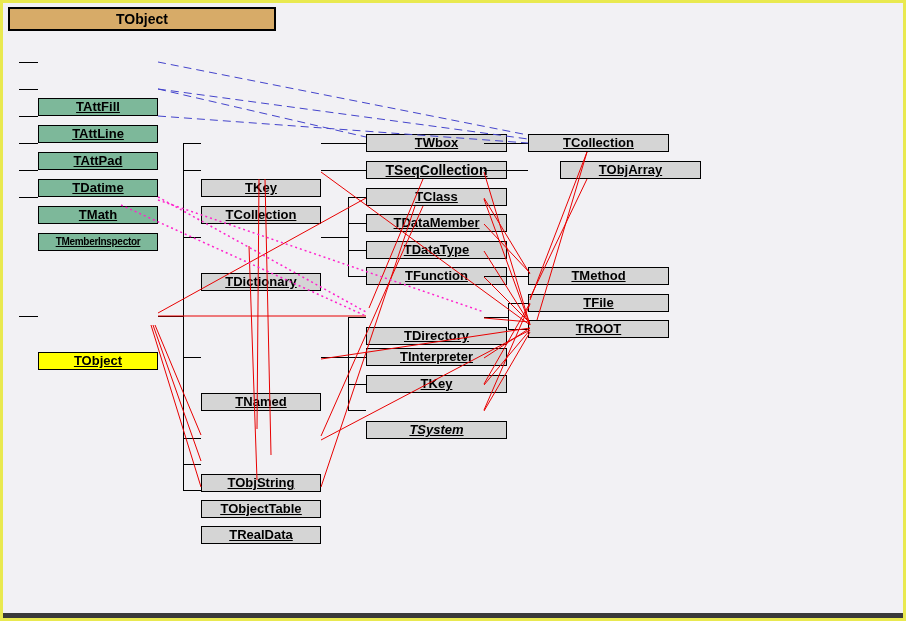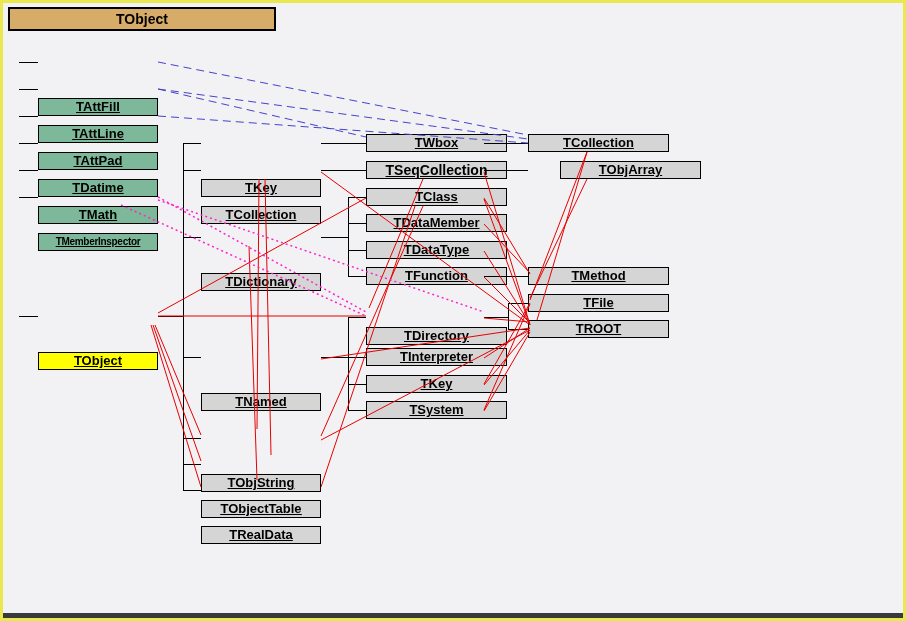--- a/index.html
+++ b/index.html
@@ -153,21 +153,21 @@
 
   <div class="node w118" style="left:363px;top:131px;"><span>TWbox</span></div>
   <div class="node w118 small" style="left:363px;top:158px;"><span>TSeqCollection</span></div>
   <div class="node w118" style="left:363px;top:185px;"><span>TClass</span></div>
   <div class="node w118" style="left:363px;top:211px;"><span>TDataMember</span></div>
   <div class="node w118" style="left:363px;top:238px;"><span>TDataType</span></div>
   <div class="node w118" style="left:363px;top:264px;"><span>TFunction</span></div>
   <div class="node w118" style="left:363px;top:305px;margin-top:19px;"><span>TDirectory</span></div>
   <div class="node w118" style="left:363px;top:345px;"><span>TInterpreter</span></div>
   <div class="node w118" style="left:363px;top:372px;"><span>TKey</span></div>
-  <div class="node w118" style="left:363px;top:398px;"><span>TSystem</span></div>
+  <div class="node w118" style="left:363px;top:418px;font-style:italic;"><span>TSystem</span></div>
 
   <div class="node w118" style="left:525px;top:131px;"><span>TCollection</span></div>
   <div class="node w118" style="left:525px;top:158px;margin-left:32px;"><span>TObjArray</span></div>
   <div class="node w118" style="left:525px;top:264px;"><span>TMethod</span></div>
   <div class="node w118" style="left:525px;top:291px;"><span>TFile</span></div>
   <div class="node w118" style="left:525px;top:317px;"><span>TROOT</span></div>
 
   <div class="bottom-shadow"></div>
 </div>
 

